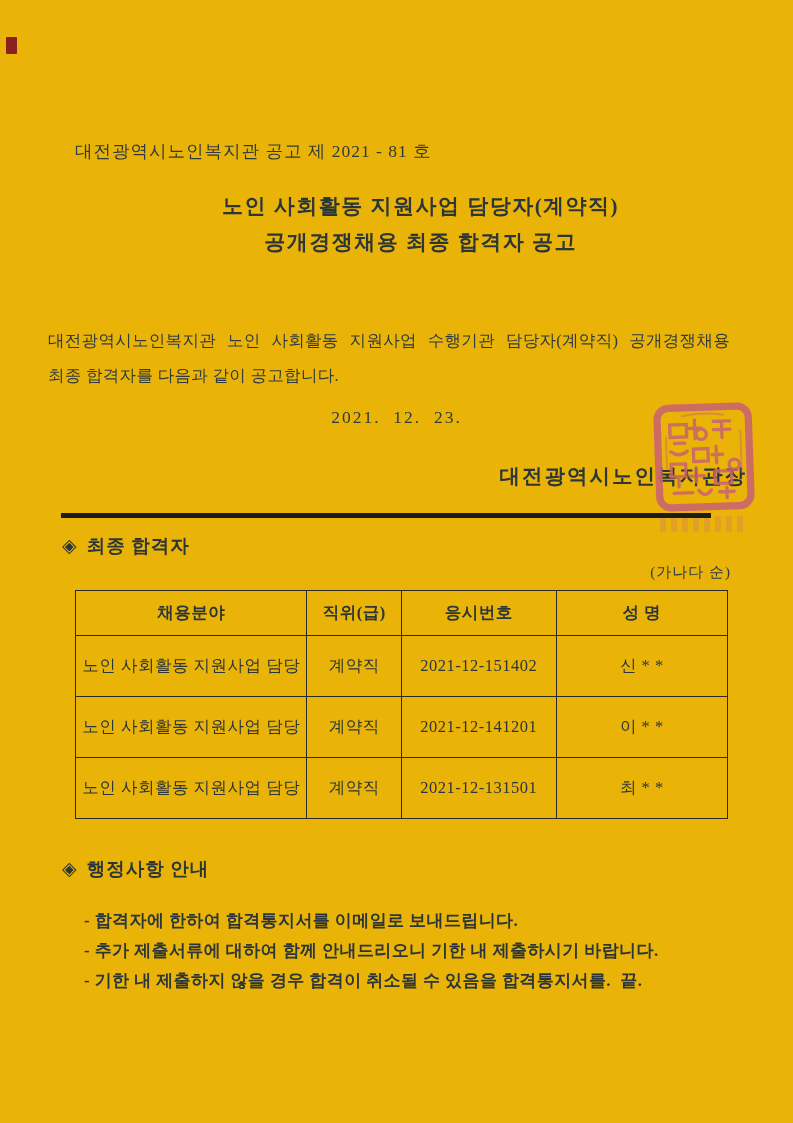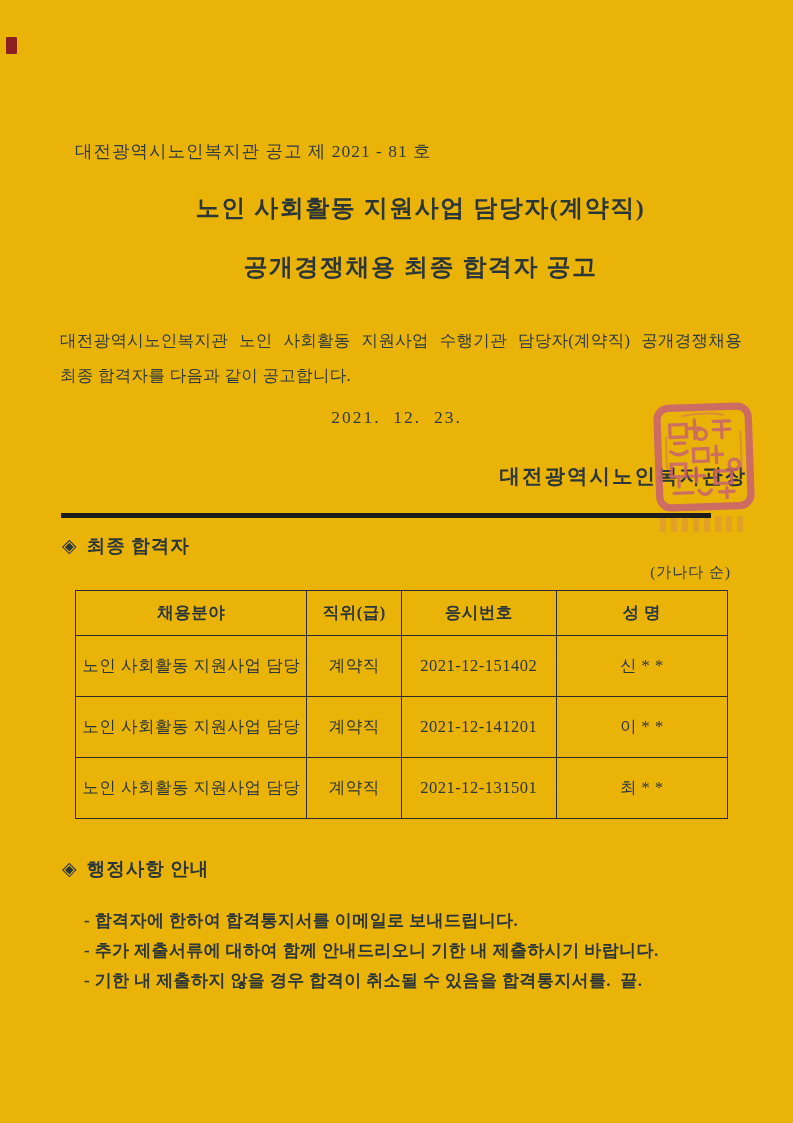--- a/index.html
+++ b/index.html
@@ -17,25 +17,25 @@
 
   .notice-no {
     position: absolute; left: 75px; top: 139px;
     font-size: 17.5px; letter-spacing: 1px; color: #2f3b3e;
   }
 
   .title-block {
     position: absolute; left: 0; top: 196px; width: 100%;
     text-align: center; font-weight: bold; color: #2b3639;
   }
-  .title-line { font-size: 24px; letter-spacing: 1.5px; line-height: 1.0; padding-left: 48px; }
-  .title-line + .title-line { margin-top: 35px; }
+  .title-line { font-size: 21px; letter-spacing: 1.5px; line-height: 1.0; padding-left: 48px; }
+  .title-line + .title-line { margin-top: 15px; }
 
   .body-par {
-    position: absolute; left: 60px; top: 330px; width: 682px;
+    position: absolute; left: 48px; top: 330px; width: 682px;
     font-size: 16.5px; color: #2f3b3e; letter-spacing: 0.3px;
   }
   .body-line1 { text-align: justify; text-align-last: justify; padding-left: 0; }
   .body-line2 { margin-top: 13px; }
 
   .date-line {
     position: absolute; left: 0; top: 407px; width: 100%;
     text-align: center; font-size: 17.5px; letter-spacing: 2px; white-space: pre;
   }
 

